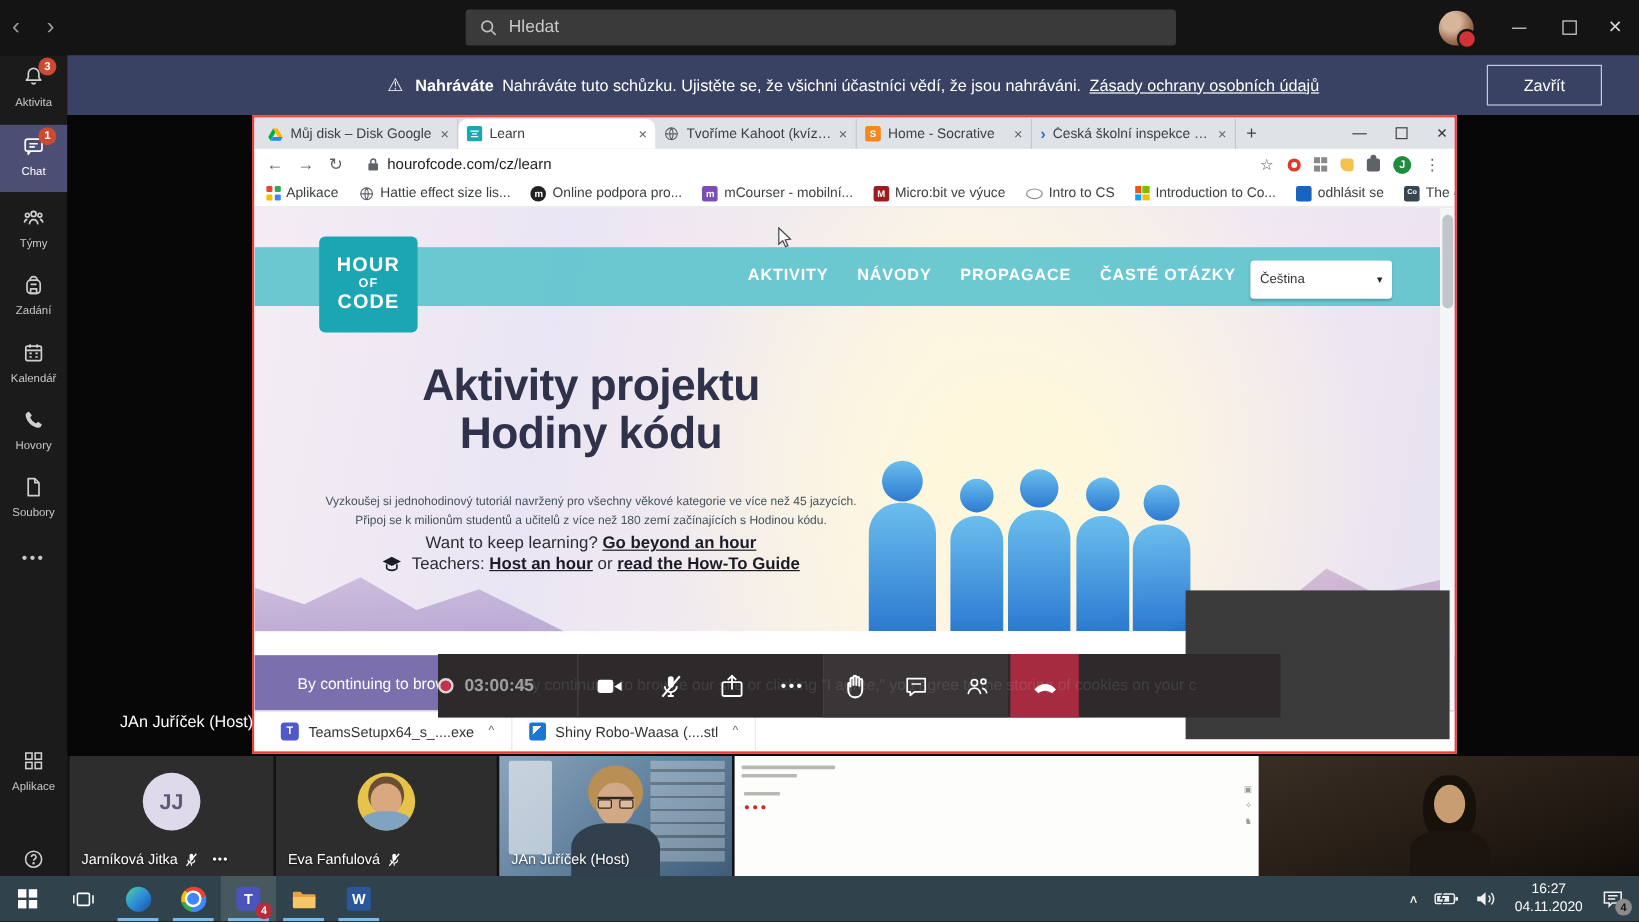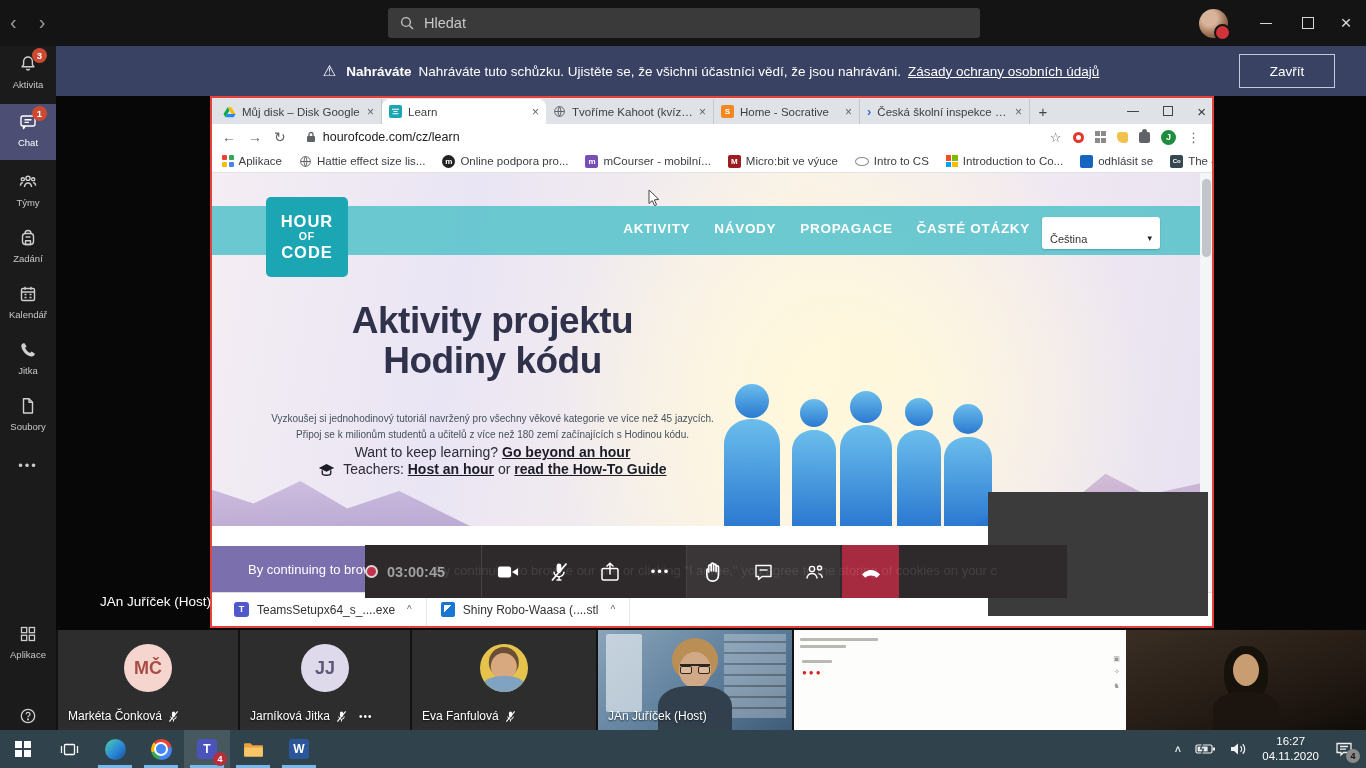--- a/index.html
+++ b/index.html
@@ -76,21 +76,21 @@
      linear-gradient(100deg,#f4edf3 0%,#eae5f4 25%,#f8f1ea 55%,#f0e8f2 78%,#e7e2f1 100%)}
   .mtn{position:absolute;opacity:.55}
   .mtn-l{left:0;top:292px;width:260px;height:62px;background:linear-gradient(180deg,rgba(164,134,197,.7),rgba(140,110,180,.9));clip-path:polygon(0 100%,0 40%,16% 62%,34% 26%,52% 70%,72% 42%,100% 100%)}
   .mtn-r{right:10px;top:278px;width:230px;height:76px;background:linear-gradient(180deg,rgba(182,136,186,.7),rgba(150,110,170,.9));clip-path:polygon(0 100%,22% 55%,40% 75%,58% 30%,76% 58%,100% 42%,100% 100%)}
   .hoc-nav{position:absolute;left:0;right:0;top:33px;height:49px;background:rgba(96,197,206,.93)}
   .hoc-logo{position:absolute;left:54px;top:24px;width:82px;height:80px;background:#1ca6b4;border-radius:5px;color:#fff;display:flex;flex-direction:column;align-items:center;justify-content:center;z-index:2;line-height:1.05;letter-spacing:1px}
   .hoc-logo .l1,.hoc-logo .l3{font-size:16.5px;font-weight:700}
   .hoc-logo .l2{font-size:10.5px;font-weight:700;margin:1px 12px}
   .hoc-links{position:absolute;right:182px;top:48px;display:flex;gap:24px;color:#fff;font-size:13.5px;font-weight:600;letter-spacing:.7px;white-space:nowrap}
   .hoc-links span{cursor:pointer}
-  .lang{position:absolute;right:52px;top:44px;width:118px;height:25px;background:#fff;border-radius:3px;display:flex;justify-content:space-between;padding:16px 8px;font-size:11px;color:#333;box-shadow:0 1px 2px rgba(0,0,0,.2)}
+  .lang{position:absolute;right:52px;top:44px;width:118px;height:25px;background:#fff;border-radius:3px;display:flex;align-items:center;justify-content:space-between;padding:16px 8px;font-size:11px;color:#333;box-shadow:0 1px 2px rgba(0,0,0,.2)}
   .lang .caret{font-size:9px;color:#222}
   .cursor{position:absolute;left:436px;top:16px;z-index:6}
   .hero{position:absolute;left:28px;top:128px;width:505px;text-align:center;z-index:3}
   .hero h1{font-size:37px;line-height:40px;font-weight:700;color:#30324b;letter-spacing:-.5px}
   .hero p{margin:30px auto 0;width:460px;font-size:10px;line-height:1.62;color:#46515b}
   .hero .line{margin-top:1px;font-size:14px;color:#2b2b35}
   .hero a{color:#1c1c28;font-weight:700;text-decoration:underline;cursor:pointer}
   .cap-ic{display:inline-block;vertical-align:-3px;margin-right:4px}
   .sil{position:absolute;left:498px;top:206px;z-index:2}
   .white-strip{position:absolute;left:0;right:0;top:353px;height:20px;background:#fff;z-index:4}
@@ -253,21 +253,21 @@
             <rect x="3.5" y="4.5" width="13" height="12" rx="1.5"></rect>
             <path d="M3.5 8h13M7 2.8v3M13 2.8v3"></path>
             <path d="M6.5 10.5h2M11.5 10.5h2M6.5 13.5h2M11.5 13.5h2"></path>
           </svg></span>
       <span class="rlabel">Kalendář</span>
     </div>
     <div class="rail-item" style="top:294px">
       <span class="ric"><svg width="20" height="20" viewBox="0 0 20 20">
             <path d="M6.2 3.1 8.6 6.3 7.1 8a9.6 9.6 0 0 0 4.9 4.9l1.7-1.5 3.2 2.4c-.5 2-1.9 3-3.9 2.6-4.7-1-8.7-5-9.6-9.7-.4-1.9.7-3.2 2.8-3.6Z" fill="#cfcfcf"></path>
           </svg></span>
-      <span class="rlabel">Jitka</span>
+      <span class="rlabel">Hovory</span>
     </div>
     <div class="rail-item" style="top:350px">
       <span class="ric"><svg width="20" height="20" viewBox="0 0 20 20" fill="none" stroke="#cfcfcf" stroke-width="1.4" stroke-linejoin="round">
             <path d="M5.5 2.8h5.5l3.5 3.5V17h-9Z"></path>
             <path d="M11 2.8v3.5h3.5"></path>
           </svg></span>
       <span class="rlabel">Soubory</span>
     </div>
     <div class="rail-item" style="top:410px">
       <span class="rdots">•••</span>
@@ -567,33 +567,20 @@
       <div class="cb-hang">
         <svg width="26" height="22" viewBox="0 0 26 22">
             <path d="M4 13.5C9.5 7.5 16.5 7.5 22 13.5l-3.3 3.3c-1.5-1.4-3.6-2.2-5.7-2.2s-4.2.8-5.7 2.2Z" fill="#fff"></path>
           </svg>
       </div>
     </div>
   </div>
 
   <div class="filmstrip">
 
-    <div class="fs-tile" style="width:182px">
-      <div class="circ" style="background:#f6d5cf;color:#a84d43">
-          <span>MČ</span>
-        </div>
-      <div class="fs-name">
-          <span>Markéta Čonková</span>
-        <svg width="11" height="13" viewBox="0 0 12 14">
-            <rect x="4.3" y="1.5" width="3.4" height="6" rx="1.7" fill="#fff"></rect>
-            <path d="M3 7a3 3 0 0 0 6 0M6 10v2.5" stroke="#fff" fill="none"></path>
-            <path d="M1.5 12.5 10.5 1.5" stroke="#fff" stroke-width="1.2"></path>
-          </svg>
-      </div>
-    </div>
 
     <div class="fs-tile" style="width:172px">
       <div class="circ" style="background:#dfd9ec;color:#5f5878">
           <span>JJ</span>
         </div>
       <div class="fs-name">
           <span>Jarníková Jitka</span>
         <svg width="11" height="13" viewBox="0 0 12 14">
             <rect x="4.3" y="1.5" width="3.4" height="6" rx="1.7" fill="#fff"></rect>
             <path d="M3 7a3 3 0 0 0 6 0M6 10v2.5" stroke="#fff" fill="none"></path>

